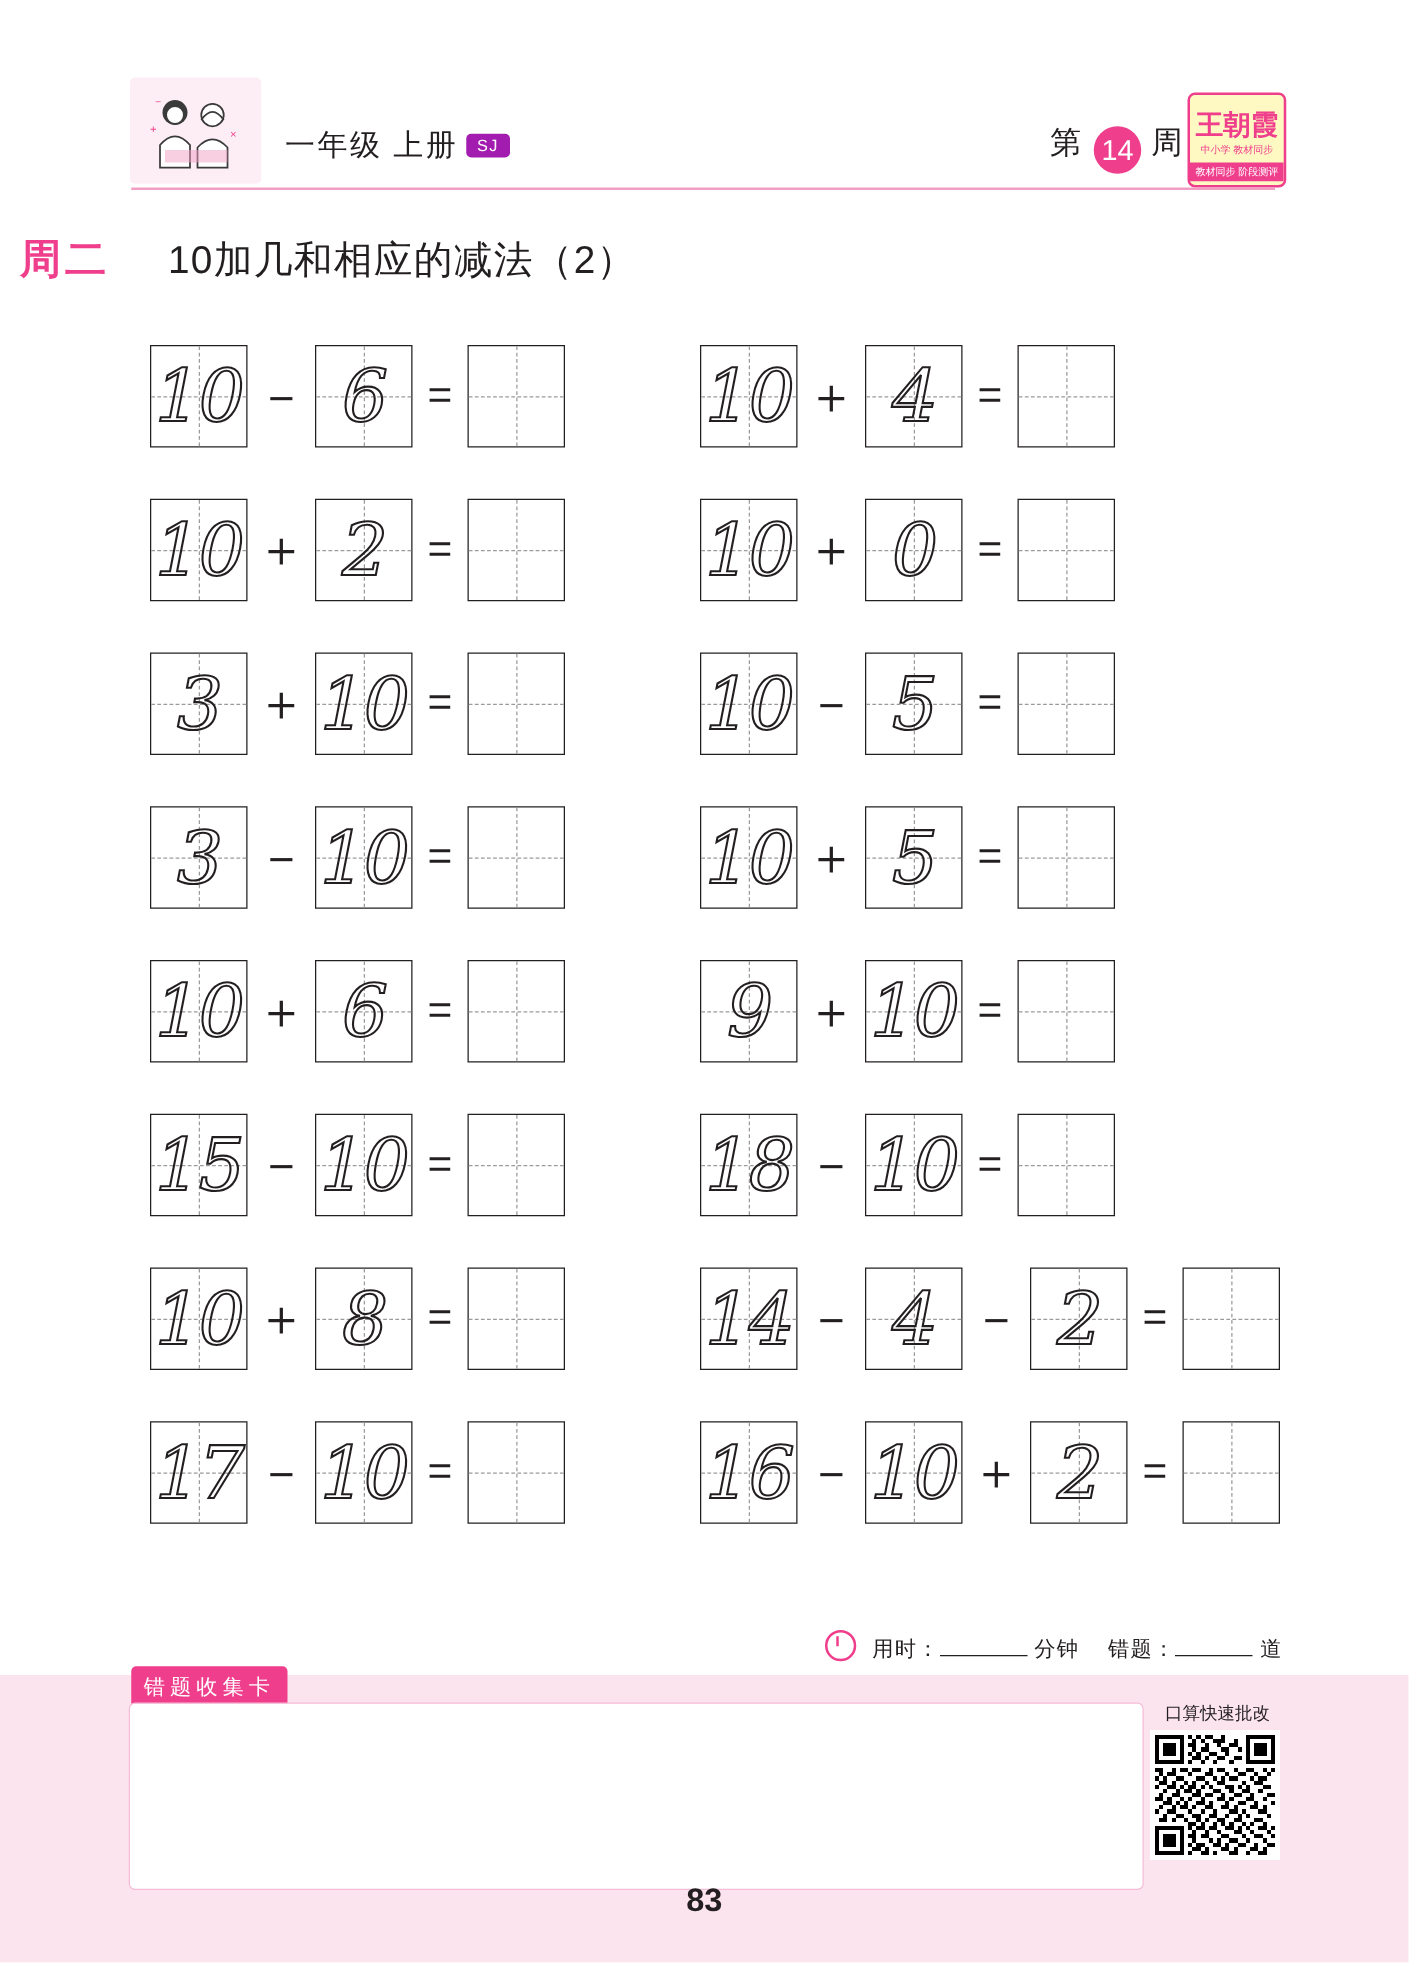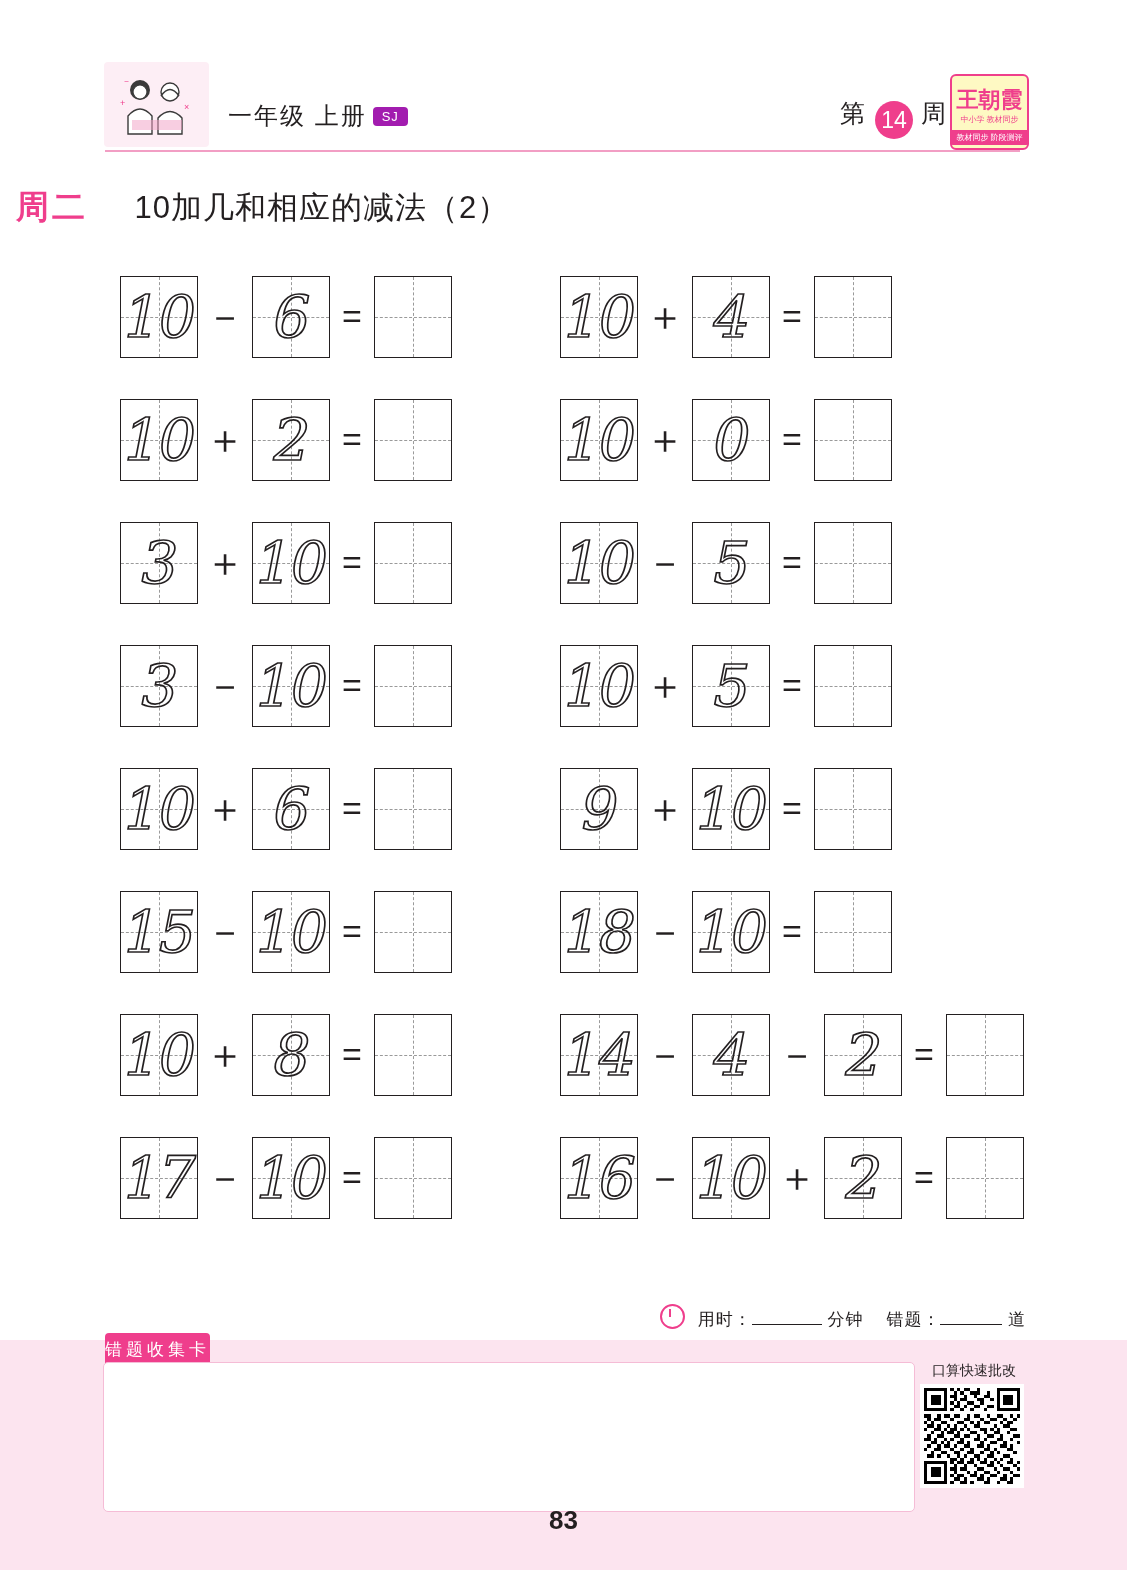--- a/index.html
+++ b/index.html
@@ -118,21 +118,21 @@
   .ul{display:inline-block;border-bottom:1.5px solid #231f20;width:70px;height:17px;}
   .ul.short{width:62px;}
 
   .pinkband{
     position:absolute;left:0;top:1340px;width:1127px;height:230px;
     background:#fce4ef;
   }
   .errcard-tab{
     position:absolute;left:105px;top:1333px;
     background:#ef3e8c;color:#fff;font-size:17px;
-    padding:5px 0;border-radius:4px;letter-spacing:4px;
+    padding:5px 10px;border-radius:4px;letter-spacing:4px;
   }
   .errcard-box{
     position:absolute;left:103px;top:1362px;width:810px;height:148px;
     background:#fff;border:1px solid #f5bcd6;border-radius:5px;
   }
   .qr-label{
     position:absolute;left:920px;top:1362px;width:108px;text-align:center;
     font-size:14px;color:#231f20;letter-spacing:0;
   }
   .qr{

